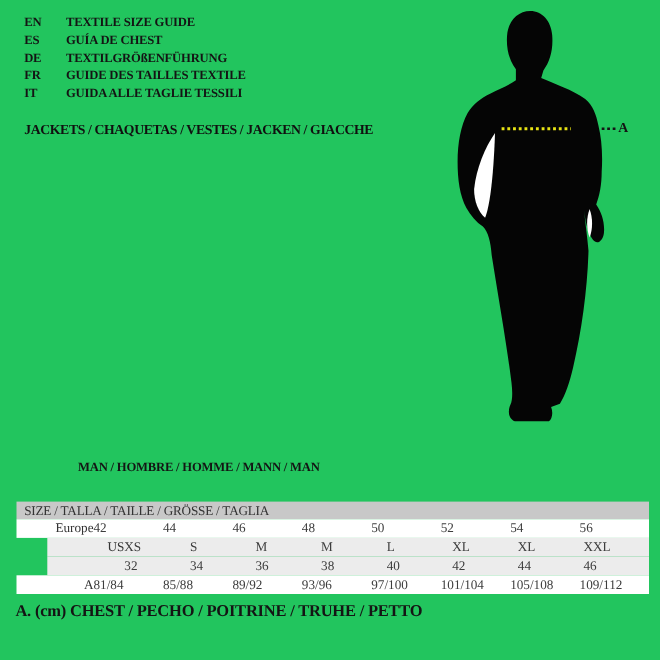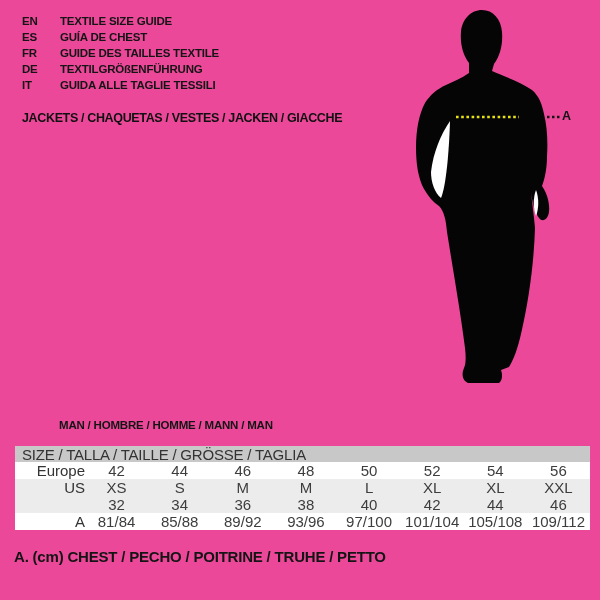--- a/index.html
+++ b/index.html
@@ -2,77 +2,77 @@
 <html><head>
 <meta charset="utf-8">
 <style>
   html,body{margin:0;padding:0;}
   body{
     width:600px;height:600px;background:#ffffff;
     font-family:"Liberation Sans", sans-serif;
     position:relative;overflow:hidden;
     -webkit-font-smoothing:antialiased;
   }
-  .canvas{position:absolute;inset:0;width:600px;height:600px;background:#ec4899;}
+  .canvas{position:absolute;inset:0;width:600px;height:600px;background:#22c55e;font-family:Liberation Serif, serif;}
 
   
   .lang-list{position:absolute;left:22px;top:13px;line-height:16px;
     font-size:11.5px;font-weight:bold;color:#141414;letter-spacing:-0.2px;}
   .lang-row{display:flex;}
   .lang-code{width:38px;flex:0 0 38px;}
   .lang-label{white-space:nowrap;}
 
   
   .categories{position:absolute;left:22px;top:109px;font-size:12.5px;
     font-weight:bold;color:#101010;line-height:19px;letter-spacing:-0.35px;white-space:nowrap;}
 
   
   .fig-svg{position:absolute;left:0;top:0;width:600px;height:600px;}
   .measure-label{position:absolute;left:562px;top:110px;font-size:12.5px;
     font-weight:bold;color:#141414;line-height:13px;}
 
   
-  .section-title{position:absolute;left:23px;top:419px;font-size:11.5px;
+  .section-title{position:absolute;left:35px;top:419px;font-size:11.5px;
     font-weight:bold;color:#141414;letter-spacing:-0.2px;white-space:nowrap;padding-left:36px;}
 
   
-  .size-table{position:absolute;left:15px;top:446px;width:575px;font-size:15px;color:#3d3d3d;}
+  .size-table{position:absolute;left:15px;top:456px;width:575px;font-size:12px;color:#3d3d3d;}
   .t-row{display:flex;align-items:center;height:17px;background:#fff;}
-  .t-row.shaded{background:#ececec;}
+  .t-row.shaded{background:#ececec;margin-left:28px;}
   .t-row.t-header{background:#c8c8c8;height:16px;color:#333;letter-spacing:-0.2px;}
   .t-header-label{padding-left:7px;white-space:nowrap;}
   .t-label{flex:0 0 70px;width:70px;padding-left:7px;box-sizing:border-box;
     text-align:right;color:#333;}
-  .t-cell{flex:1 1 0;text-align:center;white-space:nowrap;}
+  .t-cell{flex:1 1 0;text-align:left;white-space:nowrap;}
 
   
   .footnote{position:absolute;left:14px;top:548px;font-size:15px;
     font-weight:bold;color:#141414;letter-spacing:-0.2px;white-space:nowrap;}
 </style>
 </head>
 <body>
 
 <div class="canvas">
 
   <div class="lang-list">
     <div class="lang-row">
       <span class="lang-code">EN</span>
       <span class="lang-label">TEXTILE SIZE GUIDE</span>
     </div>
     <div class="lang-row">
       <span class="lang-code">ES</span>
       <span class="lang-label">GUÍA DE CHEST</span>
     </div>
     <div class="lang-row">
+      <span class="lang-code">DE</span>
+      <span class="lang-label">TEXTILGRÖßENFÜHRUNG</span>
+    </div>
+    <div class="lang-row">
       <span class="lang-code">FR</span>
       <span class="lang-label">GUIDE DES TAILLES TEXTILE</span>
-    </div>
-    <div class="lang-row">
-      <span class="lang-code">DE</span>
-      <span class="lang-label">TEXTILGRÖßENFÜHRUNG</span>
     </div>
     <div class="lang-row">
       <span class="lang-code">IT</span>
       <span class="lang-label">GUIDA ALLE TAGLIE TESSILI</span>
     </div>
   </div>
 
   <div class="categories">
     <div>JACKETS / CHAQUETAS / VESTES / JACKEN / GIACCHE</div>
   </div>

